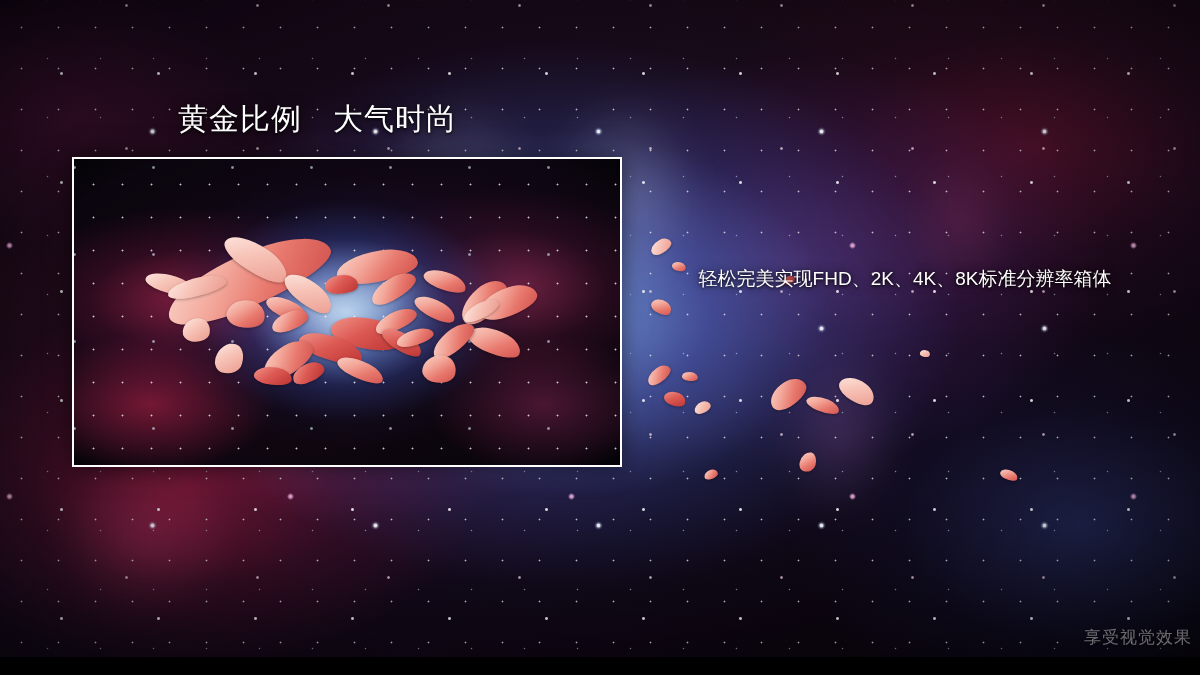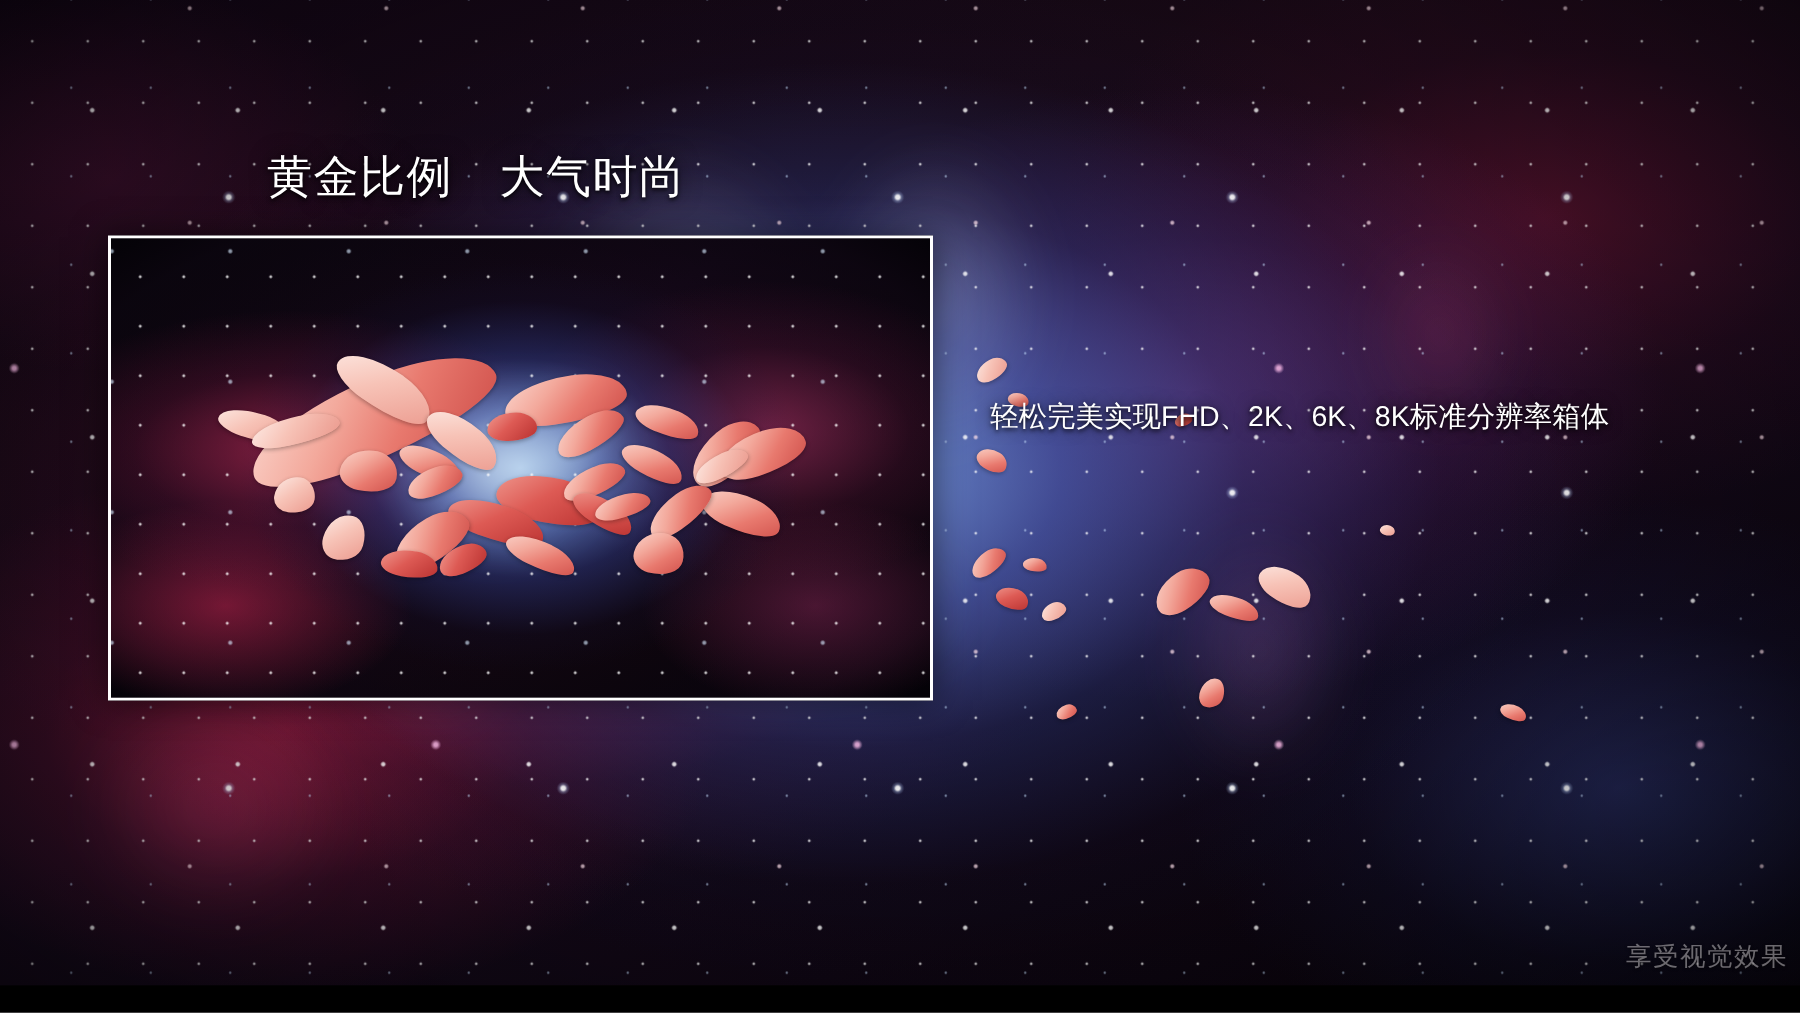--- a/index.html
+++ b/index.html
@@ -12,20 +12,21 @@
     font-family: "Liberation Sans", "DejaVu Sans", sans-serif;
   }
 
   .slide {
     position: relative;
     width: 1200px;
     height: 657px;
     overflow: hidden;
     background: #0a0408;
     user-select: none;
+    text-align: center;
   }
 
   
   .bg-base {
     position: absolute;
     inset: 0;
     background:
       radial-gradient(ellipse 46% 58% at 47% 48%, rgba(120,160,230,0.95) 0%, rgba(70,95,180,0.72) 26%, rgba(40,55,120,0.42) 48%, rgba(14,18,48,0.12) 72%, rgba(0,0,0,0) 88%),
       radial-gradient(ellipse 40% 46% at 30% 52%, rgba(190,45,85,0.70) 0%, rgba(150,30,70,0.48) 32%, rgba(70,12,40,0.22) 60%, rgba(0,0,0,0) 84%),
       radial-gradient(ellipse 34% 40% at 66% 40%, rgba(140,60,150,0.55) 0%, rgba(90,35,110,0.33) 40%, rgba(0,0,0,0) 78%),
@@ -253,18 +254,18 @@
         <div class="petal deep" style="left: 40%; top: 67%; width: 6%; height: 6%; transform: rotate(-20deg);"></div>
         <div class="petal" style="left: 48%; top: 66%; width: 9%; height: 6%; transform: rotate(26deg);"></div>
         <div class="petal" style="left: 64%; top: 64%; width: 6%; height: 9%; transform: rotate(14deg);"></div>
         <div class="petal" style="left: 74%; top: 42%; width: 11%; height: 9%; transform: rotate(-18deg);"></div>
         <div class="petal" style="left: 62%; top: 46%; width: 8%; height: 6%; transform: rotate(30deg);"></div>
         <div class="petal pale" style="left: 71%; top: 47%; width: 7%; height: 5%; transform: rotate(-25deg);"></div>
       </div>
   </div>
 
   <div class="body-text">
-    <div class="body-line">轻松完美实现FHD、2K、6K、8K标准分辨率箱体</div>
+    <div class="body-line">轻松完美实现FHD、2K、4K、8K标准分辨率箱体</div>
   </div>
 
   <div class="watermark">享受视觉效果</div>
 
 </div>
 
 </body></html>

